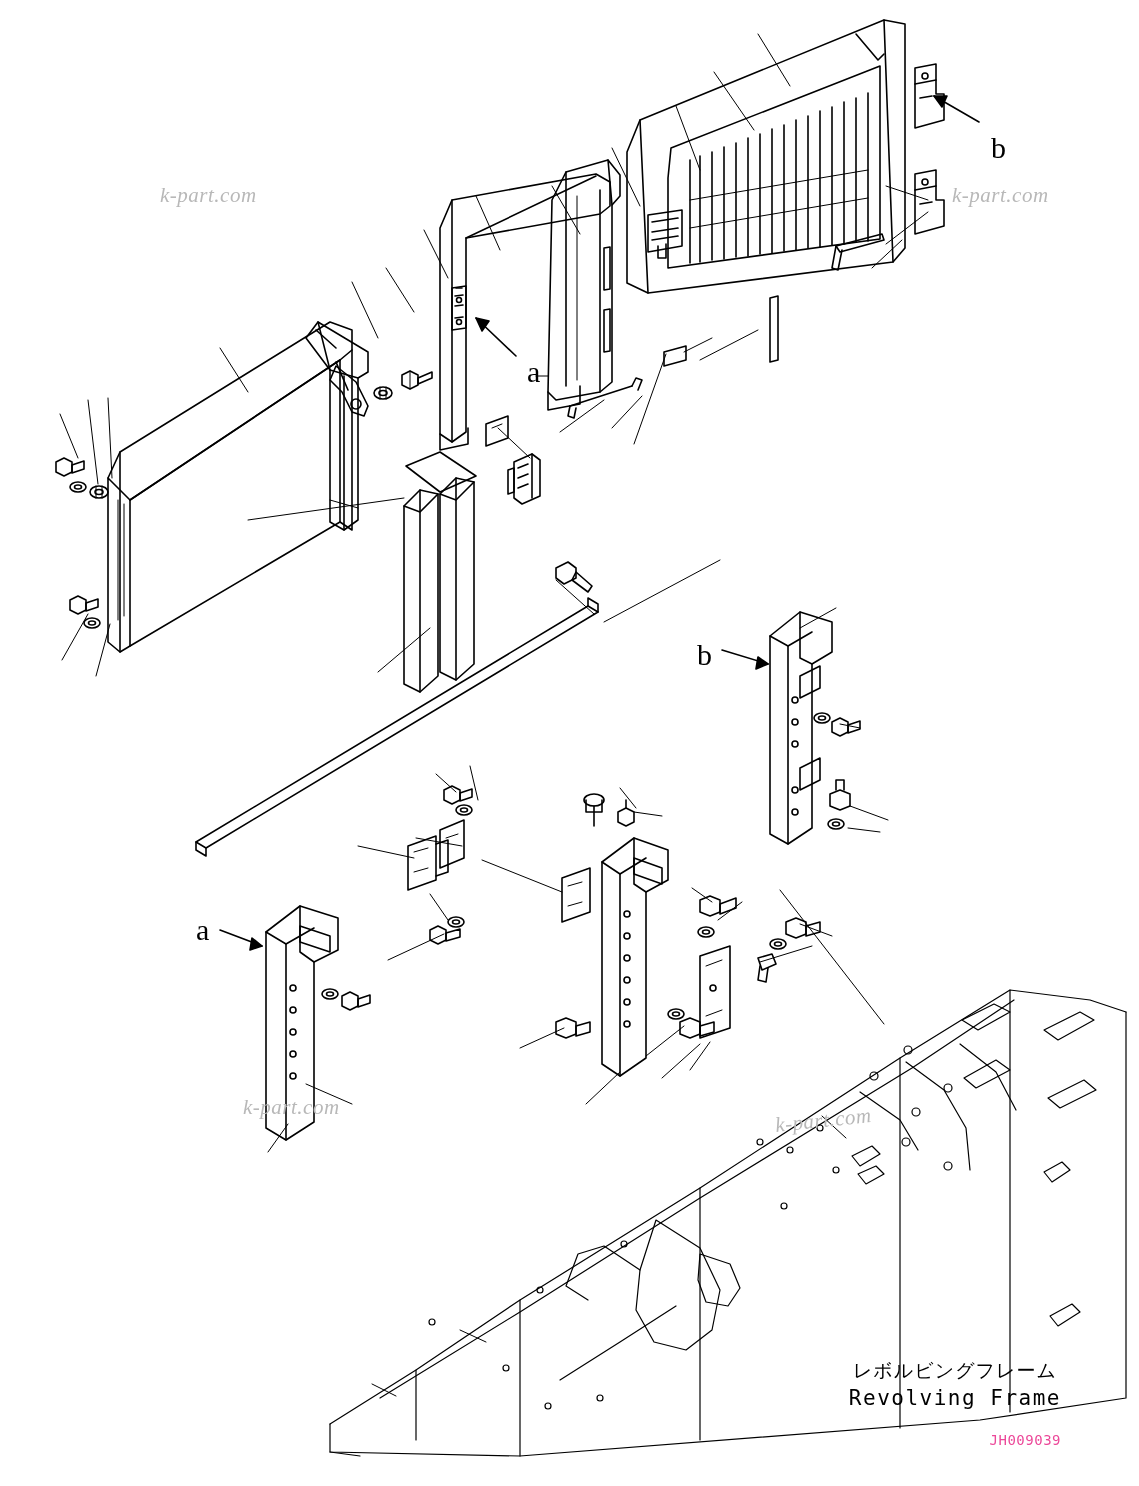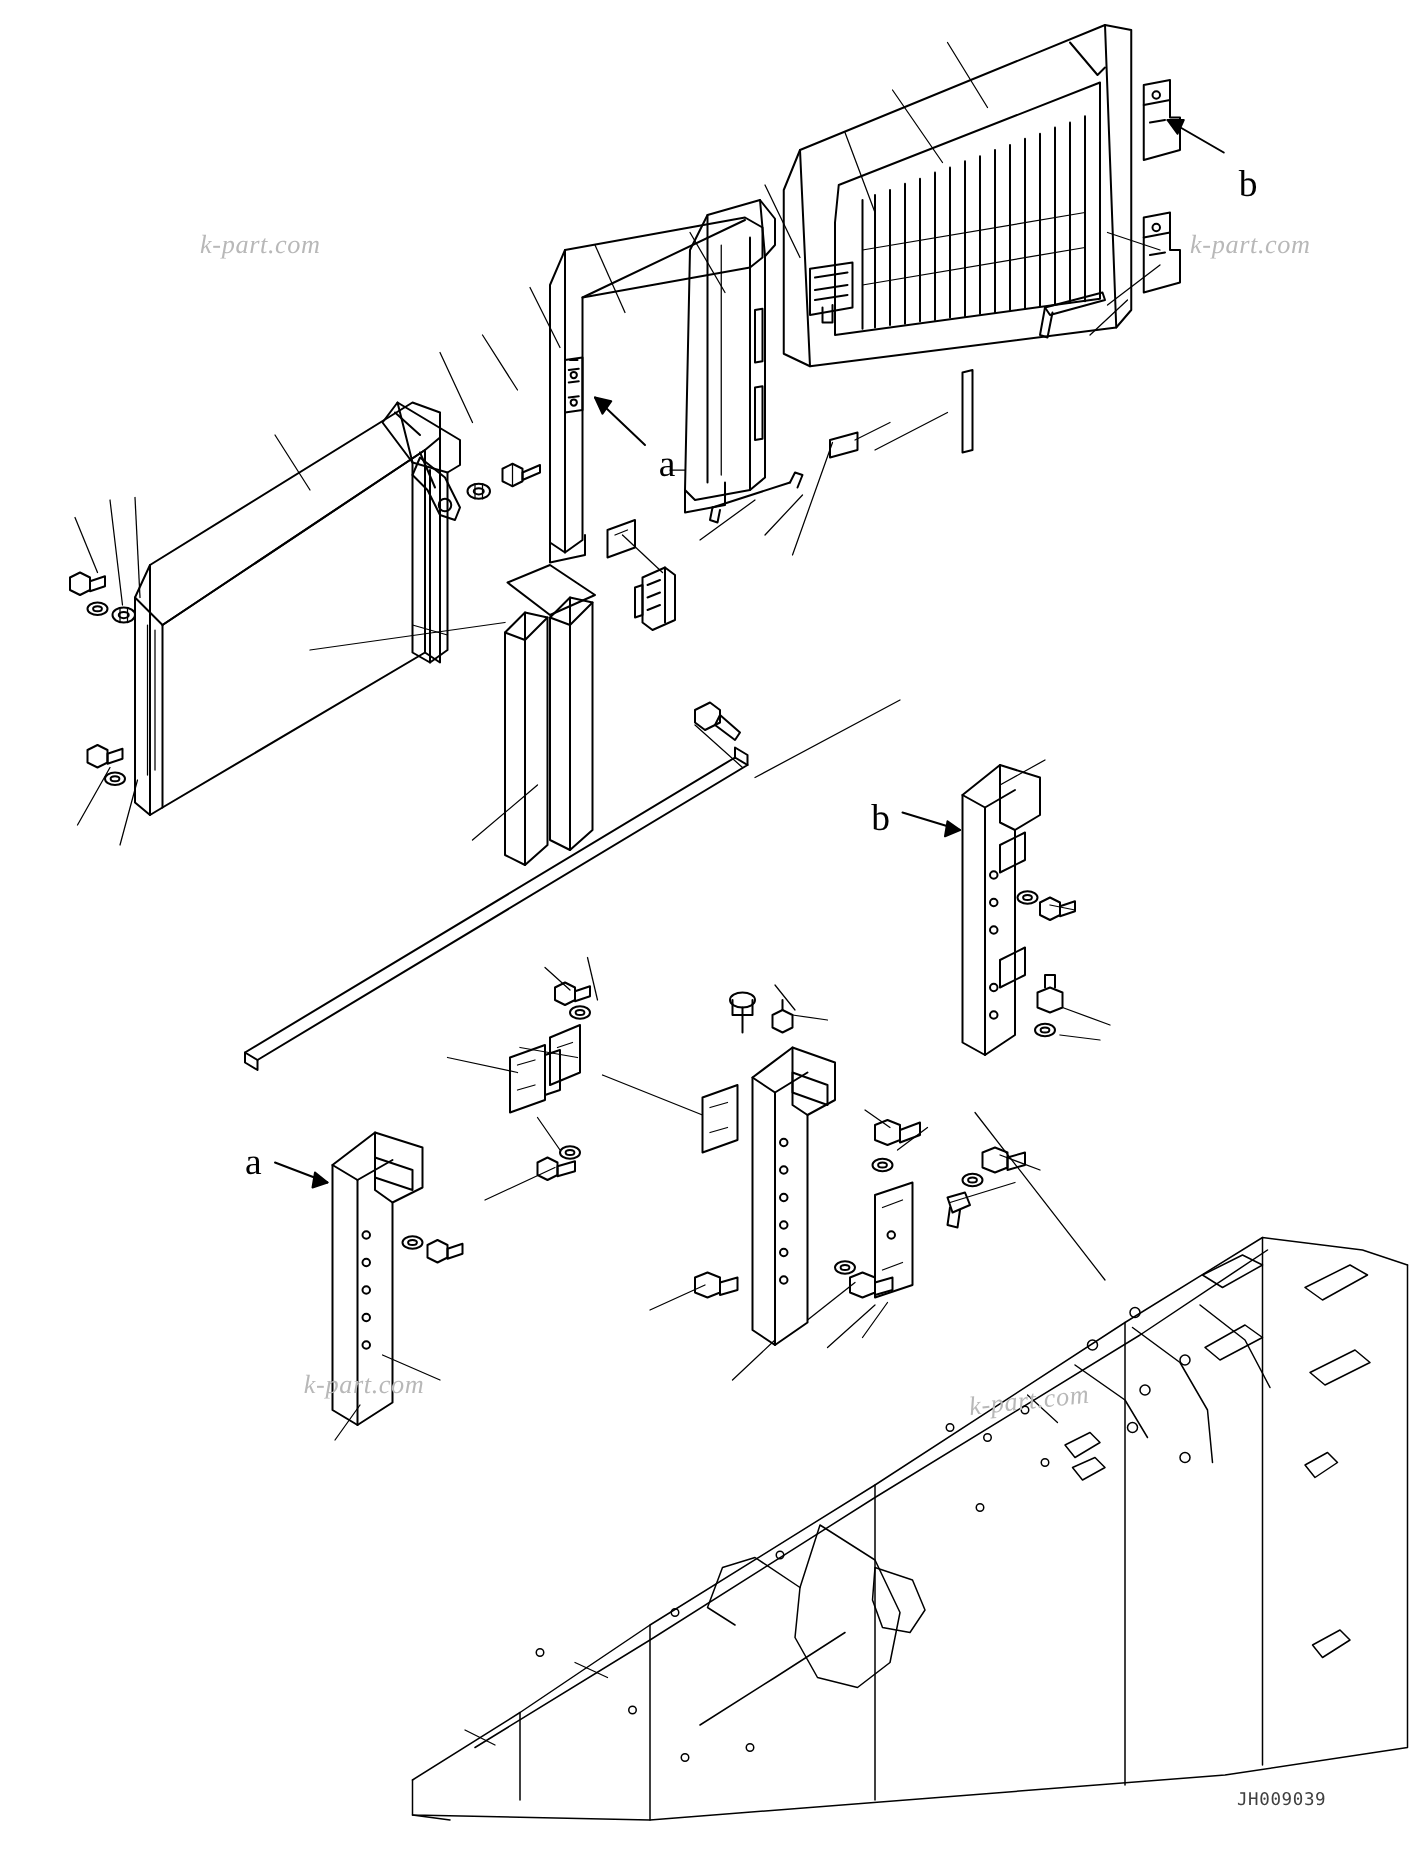--- a/index.html
+++ b/index.html
@@ -59,21 +59,21 @@
     white-space: nowrap;
     margin-top: 2px;
   }
   #drawing-no {
     position: absolute;
     right: 78px;
     bottom: 38px;
     font-family: "DejaVu Sans Mono", monospace;
     font-size: 14px;
     letter-spacing: 0.5px;
-    color: #404040;
+    color: #ec4899;
     white-space: nowrap;
   }
 </style>
 </head>
 <body>
 
 <div id="page">
 
   <svg id="diagram-svg" viewBox="0 0 1139 1486" xmlns="http://www.w3.org/2000/svg">
     <g fill="none" stroke="#000000" stroke-width="1.6" stroke-linejoin="round" stroke-linecap="round">
@@ -512,15 +512,19 @@
   <div class="wm" style="left:160px; top:183px;">k-part.com</div>
   <div class="wm" style="left:952px; top:183px;">k-part.com</div>
   <div class="wm" style="left:243px; top:1095px;">k-part.com</div>
   <div class="wm" style="left:775px; top:1108px; transform:rotate(-6deg);">k-part.com</div>
 
   <div class="callout" style="left:527px; top:355px;">a</div>
   <div class="callout" style="left:991px; top:131px;">b</div>
   <div class="callout" style="left:697px; top:638px;">b</div>
   <div class="callout" style="left:196px; top:913px;">a</div>
 
+  <div id="title-block">
+    <div id="title-jp">レボルビングフレーム</div>
+    <div id="title-en">Revolving Frame</div>
+  </div>
   <div id="drawing-no">JH009039</div>
 
 </div>
 
 </body></html>

